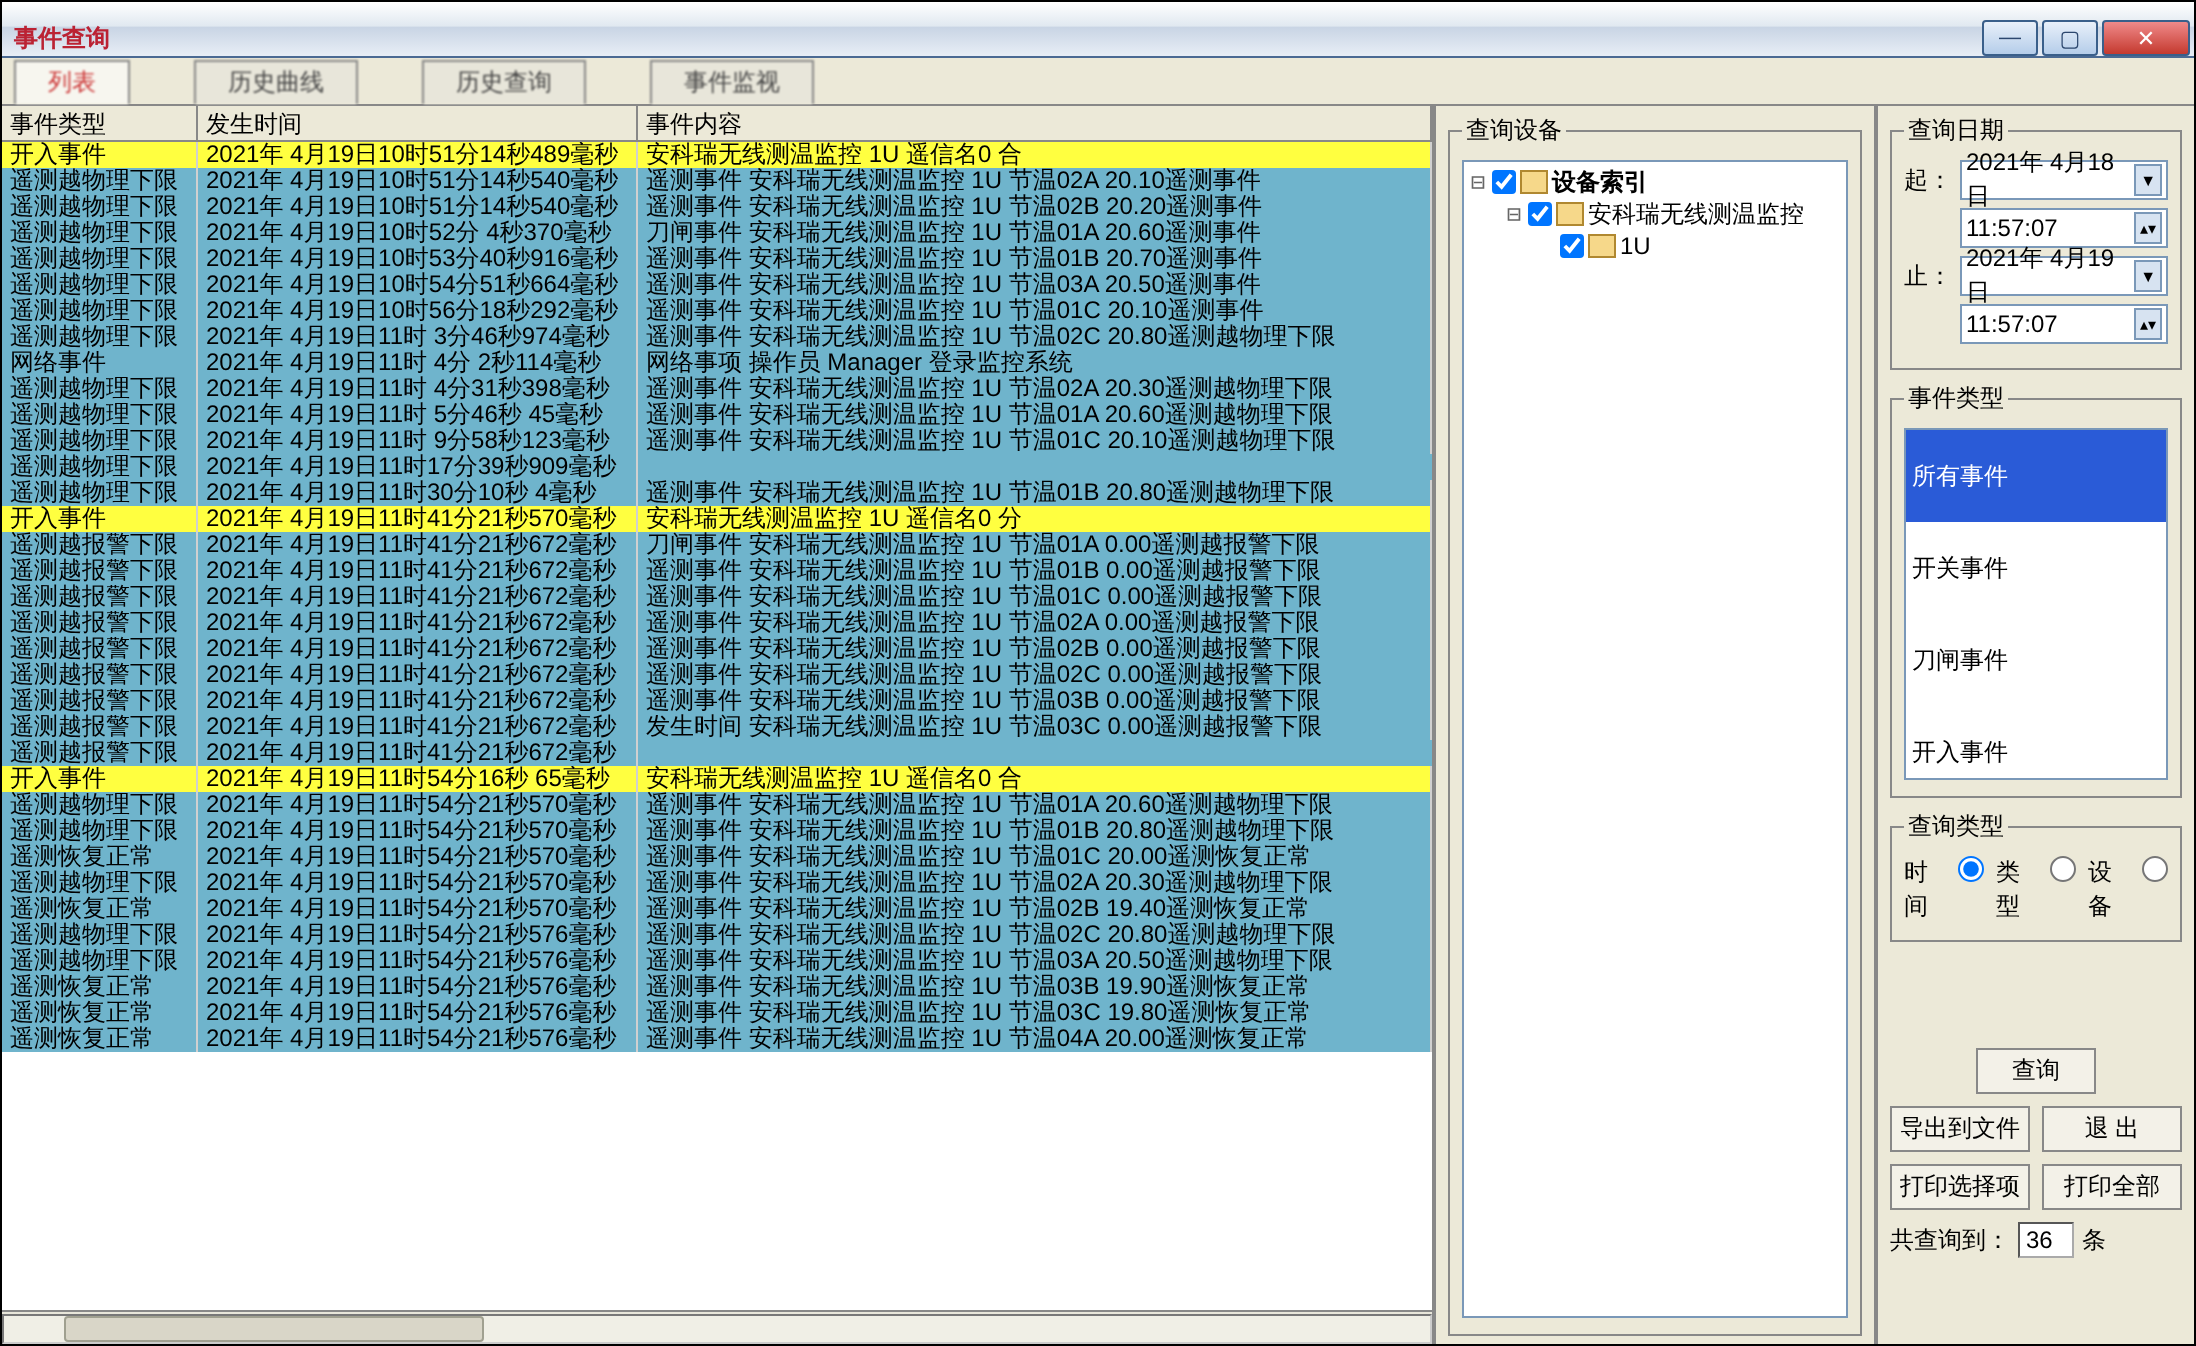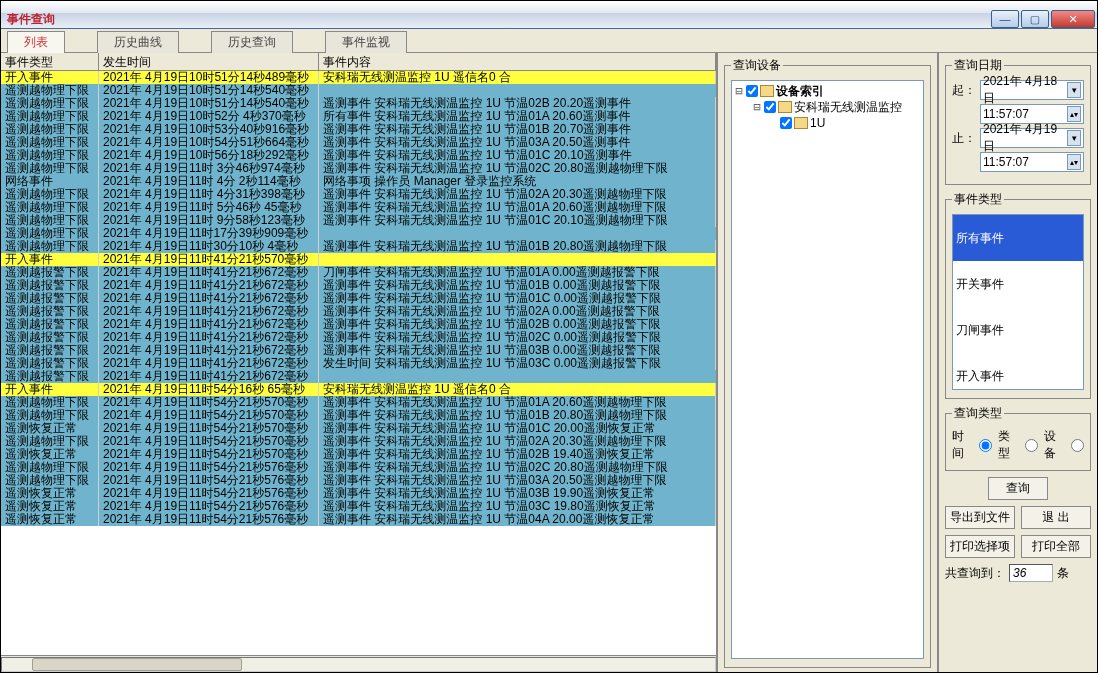--- a/index.html
+++ b/index.html
@@ -9,21 +9,21 @@
 
 
 .titlebar { height: 28px; background: linear-gradient(#fff, #e0e8f0 45%, #c8d4e4 46%, #e8eef6); border-bottom: 1px solid #4b6a93; display: flex; align-items: flex-end; }
 .titlebar-left { flex: 1; display: flex; align-items: center; padding-left: 6px; color: #bb2233; font-weight: bold; }
 .titlebar-btns { display: flex; align-items: center; padding-right: 2px; }
 .win-btn { width: 28px; height: 18px; margin-left: 2px; border: 1px solid #3a5f8a; border-radius: 2px; display: flex; align-items: center; justify-content: center; font-family: Arial, sans-serif; font-size: 11px; }
 .win-btn.min, .win-btn.max { background: linear-gradient(#e8f0fa, #b5cdea); color: #2c476e; }
 .win-btn.close { background: linear-gradient(#f08a8a, #c43a2f); color: #fff; width: 44px; }
 
 
-.tabs-row { height: 24px; background: #ece9d8; display: flex; align-items: center; padding-left: 6px; border-bottom: 1px solid #888; gap: 32px; }
+.tabs-row { height: 24px; background: #ece9d8; display: flex; align-items: flex-start; padding-left: 6px; border-bottom: 1px solid #888; gap: 32px; }
 .tab { padding: 2px 16px 2px; border: 1px solid #888; border-bottom: none; background: #e8e6da; position: relative; top: 1px; color:#444; filter: blur(0.4px); }
 .tab.active { background: #f7f6ef; color: #c33; }
 
 .body-row { flex: 1; display: flex; overflow: hidden; }
 
 
 .grid-wrap { flex: 1; border-right: 2px solid #888; display: flex; flex-direction: column; min-width: 0; }
 .grid-header { display: flex; background: #ece9d8; border-bottom: 1px solid #888; height: 18px; }
 .grid-header .col { border-right: 1px solid #888; padding: 1px 4px; font-weight: normal; color: #000; white-space: nowrap; }
 .col0 { width: 98px; flex: none; }
@@ -54,27 +54,27 @@
 legend { padding: 0 2px; }
 .date-row { display: flex; align-items: center; gap: 4px; margin-bottom: 4px; }
 .date-row label { width: 24px; }
 .combo { flex: 1; height: 20px; border: 1px solid #7a98b8; background: #fff; display: flex; align-items: center; padding: 0 2px; justify-content: space-between; }
 .combo .dd { width: 14px; height: 16px; background: #d7e3f1; border: 1px solid #7a98b8; display: flex; align-items: center; justify-content: center; font-size: 8px; }
 
 .type-list { height: 176px; border: 1px solid #7a98b8; background: #fff; overflow: auto; }
 .type-list .item { padding: 16px 3px; line-height: 14px; white-space: nowrap; }
 .type-list .item.sel { background: #2a5bd7; color: #fff; }
 
-.qtype-row { display: flex; align-items: center; gap: 6px; }
+.qtype-row { display: flex; align-items: flex-start; gap: 6px; }
 .btn { border: 1px solid #888; background: #f3f1e8; padding: 2px 0; text-align: center; cursor: default; }
 .btn-row { display: flex; gap: 6px; }
 .btn-row .btn { flex: 1; white-space: nowrap; }
 
 .total-row { display: flex; align-items: center; gap: 4px; }
-.total-row .val { width: 44px; height: 18px; border: 1px inset #aaa; background: #fff; padding: 0 3px; text-align: left; line-height: 16px; font-style: italic; }
+.total-row .val { width: 28px; height: 18px; border: 1px inset #aaa; background: #fff; padding: 0 3px; text-align: left; line-height: 16px; }
 </style>
 </head>
 <body>
 
 <div class="window-frame">
 
   <div class="titlebar">
     <div class="titlebar-left">
       <span>事件查询</span>
     </div>
@@ -102,30 +102,31 @@
       </div>
       <div class="grid-body" id="grid-body">
           <div class="row hl">
             <div class="cell col0">开入事件</div>
             <div class="cell col1">2021年 4月19日10时51分14秒489毫秒</div>
             <div class="cell col2">安科瑞无线测温监控 1U 遥信名0 合</div>
           </div>
           <div class="row normal">
             <div class="cell col0">遥测越物理下限</div>
             <div class="cell col1">2021年 4月19日10时51分14秒540毫秒</div>
+            <div class="cell col2">遥测事件 安科瑞无线测温监控 1U 节温02A 20.10遥测事件</div>
           </div>
           <div class="row normal">
             <div class="cell col0">遥测越物理下限</div>
             <div class="cell col1">2021年 4月19日10时51分14秒540毫秒</div>
             <div class="cell col2">遥测事件 安科瑞无线测温监控 1U 节温02B 20.20遥测事件</div>
           </div>
           <div class="row normal">
             <div class="cell col0">遥测越物理下限</div>
             <div class="cell col1">2021年 4月19日10时52分 4秒370毫秒</div>
-            <div class="cell col2">所有事件 安科瑞无线测温监控 1U 节温01A 20.60遥测事件</div>
+            <div class="cell col2">刀闸事件 安科瑞无线测温监控 1U 节温01A 20.60遥测事件</div>
           </div>
           <div class="row normal">
             <div class="cell col0">遥测越物理下限</div>
             <div class="cell col1">2021年 4月19日10时53分40秒916毫秒</div>
             <div class="cell col2">遥测事件 安科瑞无线测温监控 1U 节温01B 20.70遥测事件</div>
           </div>
           <div class="row normal">
             <div class="cell col0">遥测越物理下限</div>
             <div class="cell col1">2021年 4月19日10时54分51秒664毫秒</div>
             <div class="cell col2">遥测事件 安科瑞无线测温监控 1U 节温03A 20.50遥测事件</div>
@@ -165,20 +166,21 @@
             <div class="cell col1">2021年 4月19日11时17分39秒909毫秒</div>
           </div>
           <div class="row normal">
             <div class="cell col0">遥测越物理下限</div>
             <div class="cell col1">2021年 4月19日11时30分10秒 4毫秒</div>
             <div class="cell col2">遥测事件 安科瑞无线测温监控 1U 节温01B 20.80遥测越物理下限</div>
           </div>
           <div class="row hl">
             <div class="cell col0">开入事件</div>
             <div class="cell col1">2021年 4月19日11时41分21秒570毫秒</div>
+            <div class="cell col2">安科瑞无线测温监控 1U 遥信名0 分</div>
           </div>
           <div class="row normal">
             <div class="cell col0">遥测越报警下限</div>
             <div class="cell col1">2021年 4月19日11时41分21秒672毫秒</div>
             <div class="cell col2">刀闸事件 安科瑞无线测温监控 1U 节温01A 0.00遥测越报警下限</div>
           </div>
           <div class="row normal">
             <div class="cell col0">遥测越报警下限</div>
             <div class="cell col1">2021年 4月19日11时41分21秒672毫秒</div>
             <div class="cell col2">遥测事件 安科瑞无线测温监控 1U 节温01B 0.00遥测越报警下限</div>
@@ -363,21 +365,21 @@
         <div class="qtype-row">
           <span>时间</span>
           <input type="radio" name="qt" checked="" style="">
           <span>类型</span>
           <input type="radio" name="qt" style="">
           <span>设备</span>
           <input type="radio" name="qt" style="">
         </div>
       </fieldset>
 
-      <div class="btn" style="width:60px; align-self:center;">查询</div>
+      <div class="btn" style="width:60px; align-self:center;margin-top:47px;">查询</div>
 
       <div class="btn-row">
         <div class="btn">导出到文件</div>
         <div class="btn">退 出</div>
       </div>
       <div class="btn-row">
         <div class="btn">打印选择项</div>
         <div class="btn">打印全部</div>
       </div>
 

